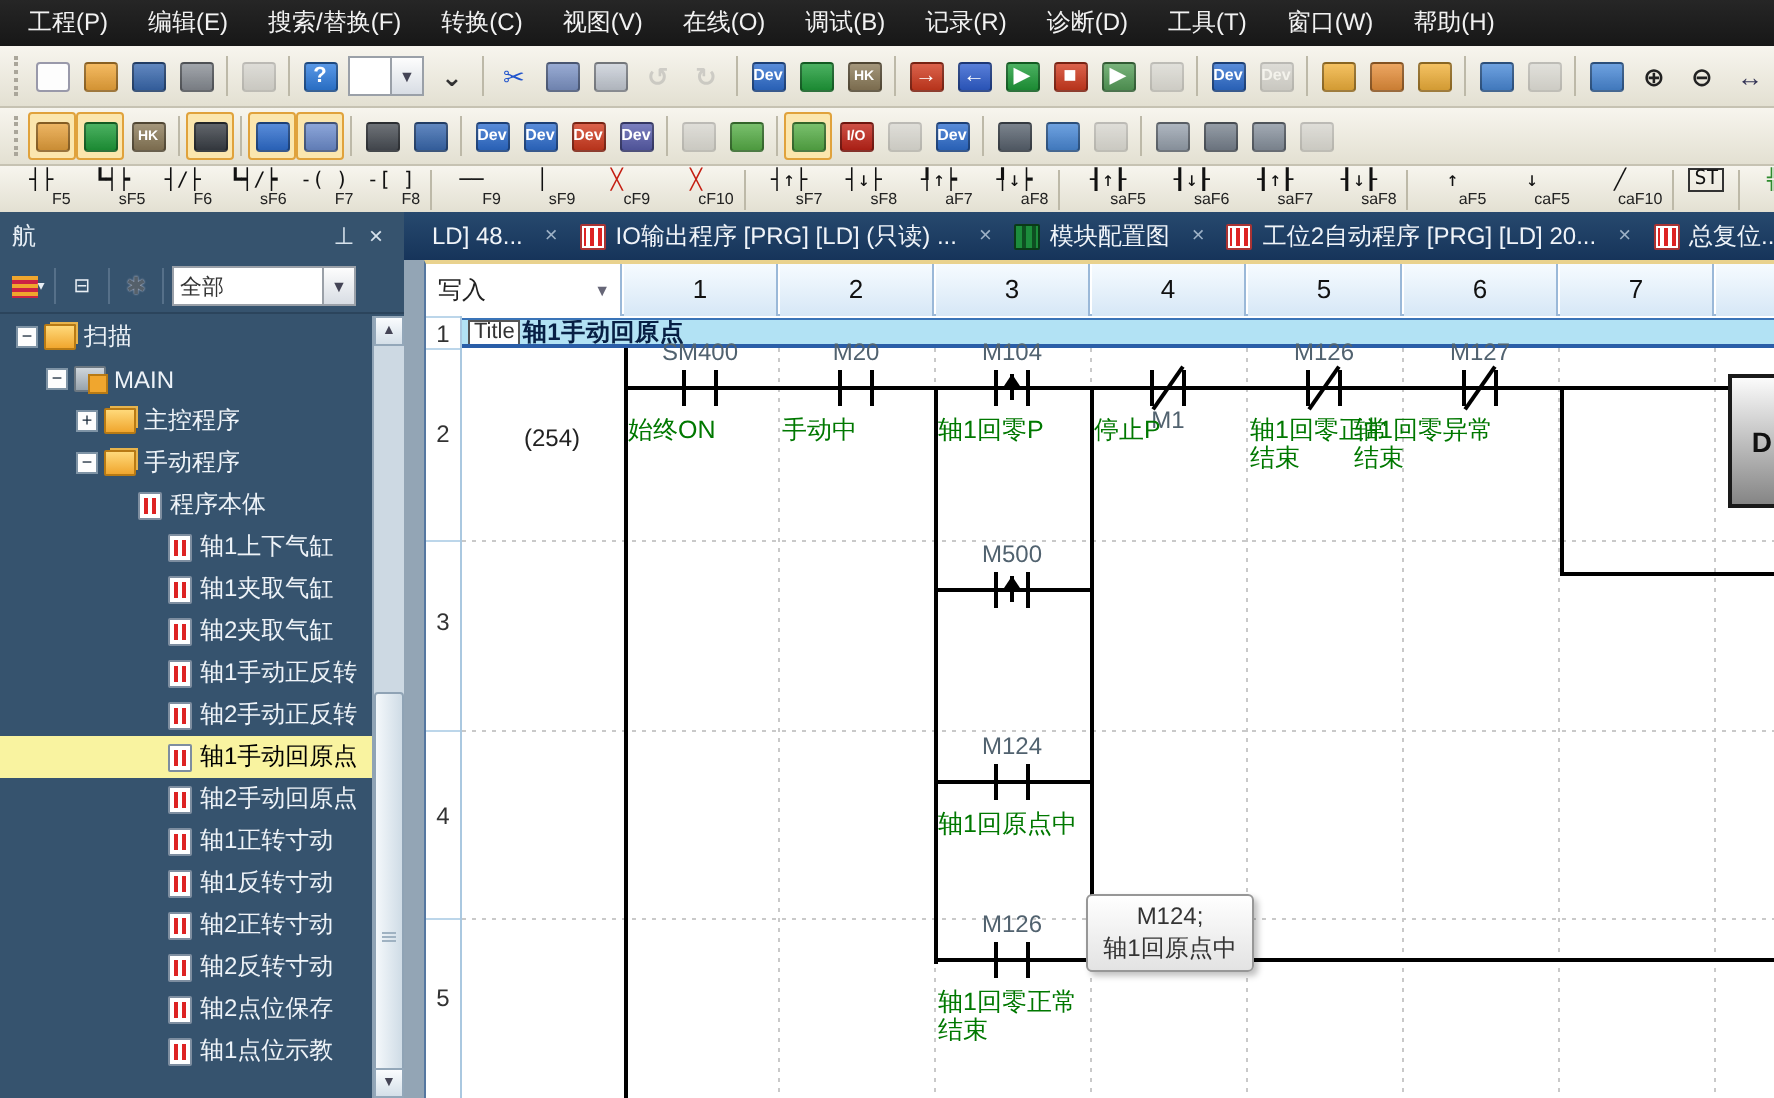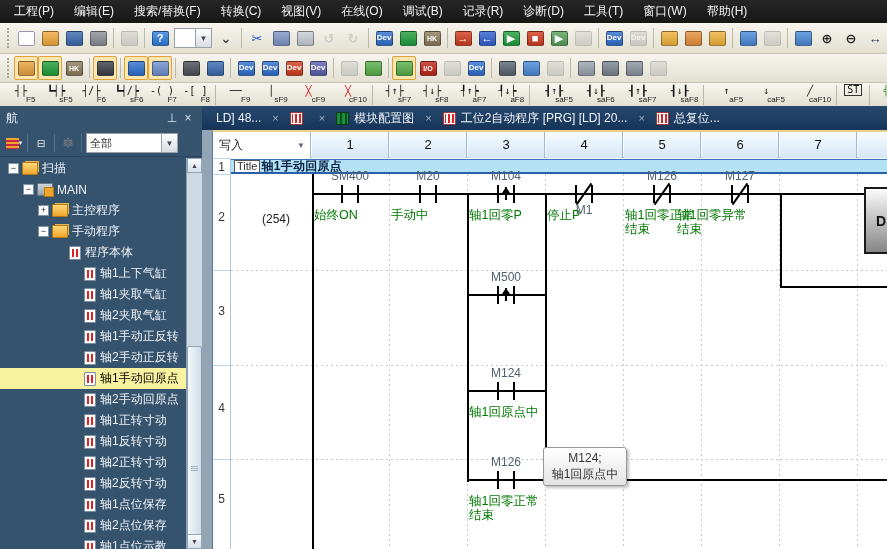--- a/index.html
+++ b/index.html
@@ -542,25 +542,20 @@
         <span>轴2正转寸动</span>
       </div>
       <div class="titem" style="padding-left: 68px;">
         <span class="tw"></span>
         <span class="ticon doc"></span>
         <span>轴2反转寸动</span>
       </div>
       <div class="titem" style="padding-left: 68px;">
         <span class="tw"></span>
         <span class="ticon doc"></span>
-        <span>轴1点位保存</span>
-      </div>
-      <div class="titem" style="padding-left: 68px;">
-        <span class="tw"></span>
-        <span class="ticon doc"></span>
         <span>轴2点位保存</span>
       </div>
       <div class="titem" style="padding-left: 68px;">
         <span class="tw"></span>
         <span class="ticon doc"></span>
         <span>轴1点位示教</span>
       </div>
     </div>
   <div id="nav-sb">
     <div class="sbarrow" style="top:0">▲</div>
@@ -570,20 +565,21 @@
 </div>
 <div id="splitter"></div>
 
 <div id="tabstrip">
     <div class="tab">
       <span>LD] 48...</span>
     </div>
     <span class="tabx">×</span>
     <div class="tab">
       <span class="tico prg"></span>
+      <span>IO输出程序 [PRG] [LD] (只读) ...</span>
     </div>
     <span class="tabx">×</span>
     <div class="tab">
       <span class="tico mod"></span>
       <span>模块配置图</span>
     </div>
     <span class="tabx">×</span>
     <div class="tab">
       <span class="tico prg"></span>
       <span>工位2自动程序 [PRG] [LD] 20...</span>

